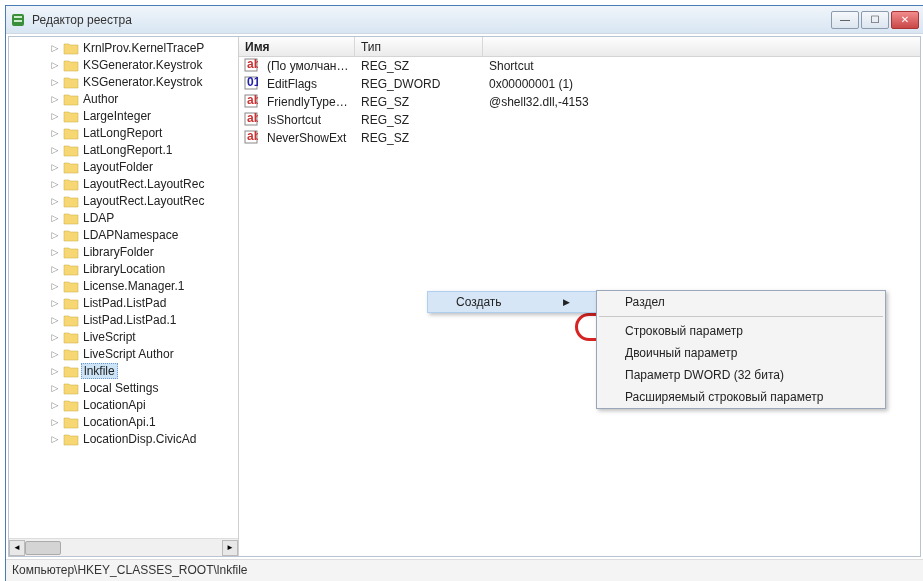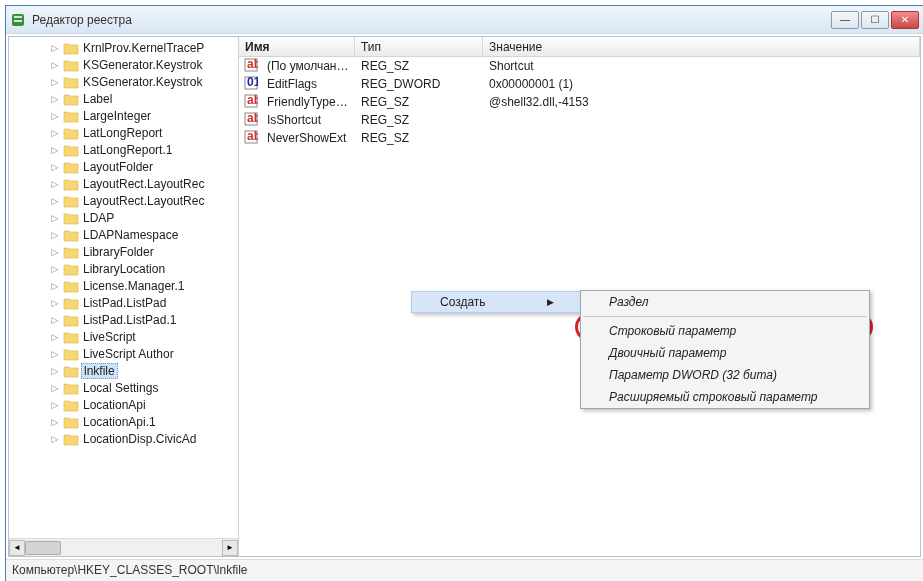--- a/index.html
+++ b/index.html
@@ -114,21 +114,21 @@
             </span>
             <span class="lbl">KSGenerator.Keystrok</span>
           </div>
           <div class="tree-item">
             <span class="tw">▷</span>
             <span class="ficon">
               <svg width="16" height="14" viewBox="0 0 16 14">
                 <path class="folder-svg" d="M1 3 h5 l1 1 h8 v9 h-14 z"></path>
               </svg>
             </span>
-            <span class="lbl">Label</span>
+            <span class="lbl">Author</span>
           </div>
           <div class="tree-item">
             <span class="tw">▷</span>
             <span class="ficon">
               <svg width="16" height="14" viewBox="0 0 16 14">
                 <path class="folder-svg" d="M1 3 h5 l1 1 h8 v9 h-14 z"></path>
               </svg>
             </span>
             <span class="lbl">LargeInteger</span>
           </div>
@@ -310,21 +310,20 @@
             <div class="hthumb"></div>
           </div>
         <div class="harrow">►</div>
       </div>
     </div>
 
     <div class="list-pane">
       <div class="list-header">
         <div class="col col-name">Имя</div>
         <div class="col col-type">Тип</div>
-        <div class="col col-data">Значение</div>
       </div>
       <div class="list-body" id="listbody">
 
         <div class="row">
             <span class="ricon">
               <span class="reg-sz"><svg width="14" height="14" viewBox="0 0 14 14">
                   <rect x="1" y="1" width="12" height="12" fill="#fff" stroke="#888"></rect>
                   <text x="3" y="10" font-size="7" fill="#c33">ab</text>
                 </svg></span>
             </span>
@@ -369,26 +368,26 @@
             <span class="ricon">
               <span class="reg-sz"><svg width="14" height="14" viewBox="0 0 14 14">
                   <rect x="1" y="1" width="12" height="12" fill="#fff" stroke="#888"></rect>
                   <text x="3" y="10" font-size="7" fill="#c33">ab</text>
                 </svg></span>
             </span>
             <span class="c" style="width:94px">NeverShowExt</span>
             <span class="c" style="width:128px">REG_SZ</span>
             <span class="c"></span>
           </div>
-          <div class="ctx" style="left:172px; top:234px; width:170px;">
+          <div class="ctx" style="left:188px; top:234px; width:170px;">
           <div class="crow csub hov">
             <span>Создать</span>
             <span class="arrow">▶</span>
 
-            <div class="sub" style="width:290px;font-style:italic;">
+            <div class="sub" style="width:290px;">
               <div class="srow">
                   <span>Раздел</span>
                 </div>
               <div class="sep"></div>
               <div class="srow">
                   <span>Строковый параметр</span>
                 </div>
               <div class="srow">
                   <span>Двоичный параметр</span>
                 </div>

